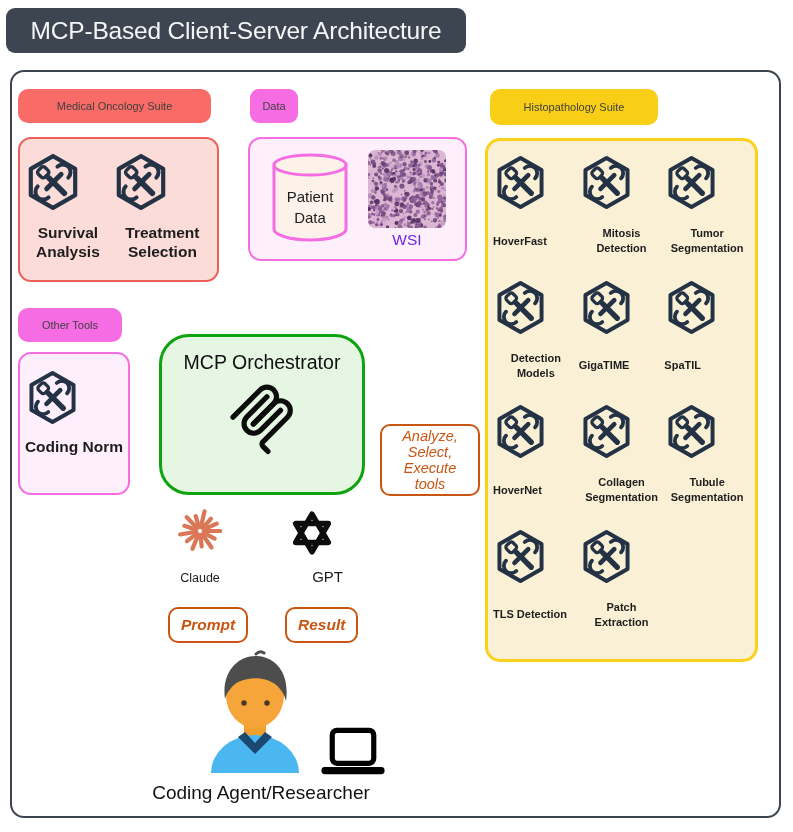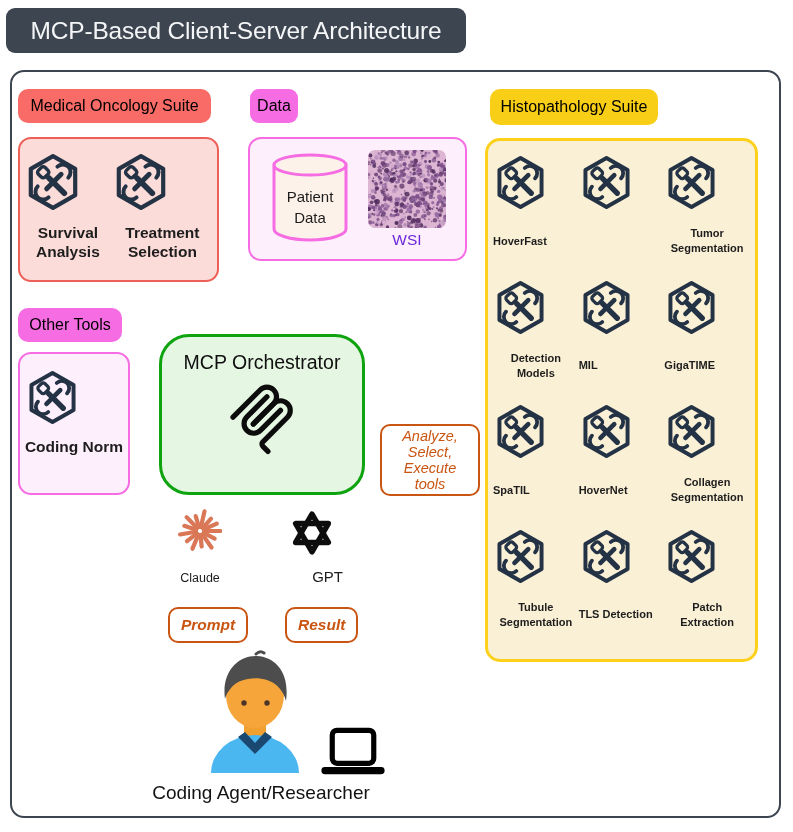--- a/index.html
+++ b/index.html
@@ -8,21 +8,21 @@
   .abs{position:absolute}
 
   .title-bar{position:absolute;left:6px;top:8px;width:460px;height:45px;background:var(--slate);
     border-radius:9px;display:flex;align-items:center;justify-content:center}
   .title-bar span{color:#f4f5f6;font-size:24.5px;font-weight:500;letter-spacing:-0.2px}
 
   .outer-frame{position:absolute;left:10px;top:70px;width:771px;height:748px;background:#fff;
     border:2.5px solid var(--slate);border-radius:14px}
 
   .pill{position:absolute;display:flex;align-items:center;justify-content:center;
-    border-radius:10px;font-size:16px;font-weight:500;color:#000000}
+    border-radius:10px;font-size:11px;font-weight:500;color:#404040}
   .pill-red{background:var(--red_label)}
   .pill-pink{background:var(--pink)}
   .pill-yellow{background:var(--yellow_label)}
 
   .group-box{position:absolute;border-radius:13px}
   .box-medical{left:18px;top:137px;width:201px;height:145px;background:var(--red_fill);
     border:2.5px solid var(--red_border);display:flex;justify-content:space-around;padding:12px 4px 0}
   .box-other{left:18px;top:352px;width:112px;height:143px;background:var(--pink_fill);
     border:2.5px solid var(--pink);display:flex;justify-content:center;padding:14px 2px 0}
   .box-data{left:248px;top:137px;width:219px;height:124px;background:var(--pink_fill);
@@ -730,20 +730,21 @@
     </div>
   <div class="tool-cell">
       <span class="tool-icon ic-md"><svg viewBox="0 0 64 64" width="100%" height="100%" fill="none" stroke="#243245" stroke-linecap="round" stroke-linejoin="round">
           <polygon points="32,3.5 56.5,17.5 56.5,46.5 32,60.5 7.5,46.5 7.5,17.5" stroke-width="4.6"></polygon>
           <rect x="16" y="16" width="10.5" height="10.5" rx="3" transform="rotate(45 21.2 21.2)" stroke-width="3.8"></rect>
           <line x1="27.5" y1="27.5" x2="44.5" y2="44.5" stroke-width="6.2"></line>
           <line x1="41" y1="23.5" x2="25" y2="39.5" stroke-width="5.4"></line>
           <path d="M36.9,15.1 a8.2,8.2 0 1 1 12,12" stroke-width="4.4"></path>
           <path d="M27.1,48.9 a8.2,8.2 0 1 1 -12,-12" stroke-width="4.4"></path>
         </svg></span>
+      <span class="h-label">Mitosis Detection</span>
     </div>
   <div class="tool-cell">
       <span class="tool-icon ic-md"><svg viewBox="0 0 64 64" width="100%" height="100%" fill="none" stroke="#243245" stroke-linecap="round" stroke-linejoin="round">
           <polygon points="32,3.5 56.5,17.5 56.5,46.5 32,60.5 7.5,46.5 7.5,17.5" stroke-width="4.6"></polygon>
           <rect x="16" y="16" width="10.5" height="10.5" rx="3" transform="rotate(45 21.2 21.2)" stroke-width="3.8"></rect>
           <line x1="27.5" y1="27.5" x2="44.5" y2="44.5" stroke-width="6.2"></line>
           <line x1="41" y1="23.5" x2="25" y2="39.5" stroke-width="5.4"></line>
           <path d="M36.9,15.1 a8.2,8.2 0 1 1 12,12" stroke-width="4.4"></path>
           <path d="M27.1,48.9 a8.2,8.2 0 1 1 -12,-12" stroke-width="4.4"></path>
         </svg></span>
@@ -752,31 +753,20 @@
   <div class="tool-cell">
       <span class="tool-icon ic-md"><svg viewBox="0 0 64 64" width="100%" height="100%" fill="none" stroke="#243245" stroke-linecap="round" stroke-linejoin="round">
           <polygon points="32,3.5 56.5,17.5 56.5,46.5 32,60.5 7.5,46.5 7.5,17.5" stroke-width="4.6"></polygon>
           <rect x="16" y="16" width="10.5" height="10.5" rx="3" transform="rotate(45 21.2 21.2)" stroke-width="3.8"></rect>
           <line x1="27.5" y1="27.5" x2="44.5" y2="44.5" stroke-width="6.2"></line>
           <line x1="41" y1="23.5" x2="25" y2="39.5" stroke-width="5.4"></line>
           <path d="M36.9,15.1 a8.2,8.2 0 1 1 12,12" stroke-width="4.4"></path>
           <path d="M27.1,48.9 a8.2,8.2 0 1 1 -12,-12" stroke-width="4.4"></path>
         </svg></span>
       <span class="h-label">Detection Models</span>
-    </div>
-  <div class="tool-cell">
-      <span class="tool-icon ic-md"><svg viewBox="0 0 64 64" width="100%" height="100%" fill="none" stroke="#243245" stroke-linecap="round" stroke-linejoin="round">
-          <polygon points="32,3.5 56.5,17.5 56.5,46.5 32,60.5 7.5,46.5 7.5,17.5" stroke-width="4.6"></polygon>
-          <rect x="16" y="16" width="10.5" height="10.5" rx="3" transform="rotate(45 21.2 21.2)" stroke-width="3.8"></rect>
-          <line x1="27.5" y1="27.5" x2="44.5" y2="44.5" stroke-width="6.2"></line>
-          <line x1="41" y1="23.5" x2="25" y2="39.5" stroke-width="5.4"></line>
-          <path d="M36.9,15.1 a8.2,8.2 0 1 1 12,12" stroke-width="4.4"></path>
-          <path d="M27.1,48.9 a8.2,8.2 0 1 1 -12,-12" stroke-width="4.4"></path>
-        </svg></span>
-      <span class="h-label">MIL</span>
     </div>
   <div class="tool-cell">
       <span class="tool-icon ic-md"><svg viewBox="0 0 64 64" width="100%" height="100%" fill="none" stroke="#243245" stroke-linecap="round" stroke-linejoin="round">
           <polygon points="32,3.5 56.5,17.5 56.5,46.5 32,60.5 7.5,46.5 7.5,17.5" stroke-width="4.6"></polygon>
           <rect x="16" y="16" width="10.5" height="10.5" rx="3" transform="rotate(45 21.2 21.2)" stroke-width="3.8"></rect>
           <line x1="27.5" y1="27.5" x2="44.5" y2="44.5" stroke-width="6.2"></line>
           <line x1="41" y1="23.5" x2="25" y2="39.5" stroke-width="5.4"></line>
           <path d="M36.9,15.1 a8.2,8.2 0 1 1 12,12" stroke-width="4.4"></path>
           <path d="M27.1,48.9 a8.2,8.2 0 1 1 -12,-12" stroke-width="4.4"></path>
         </svg></span>

